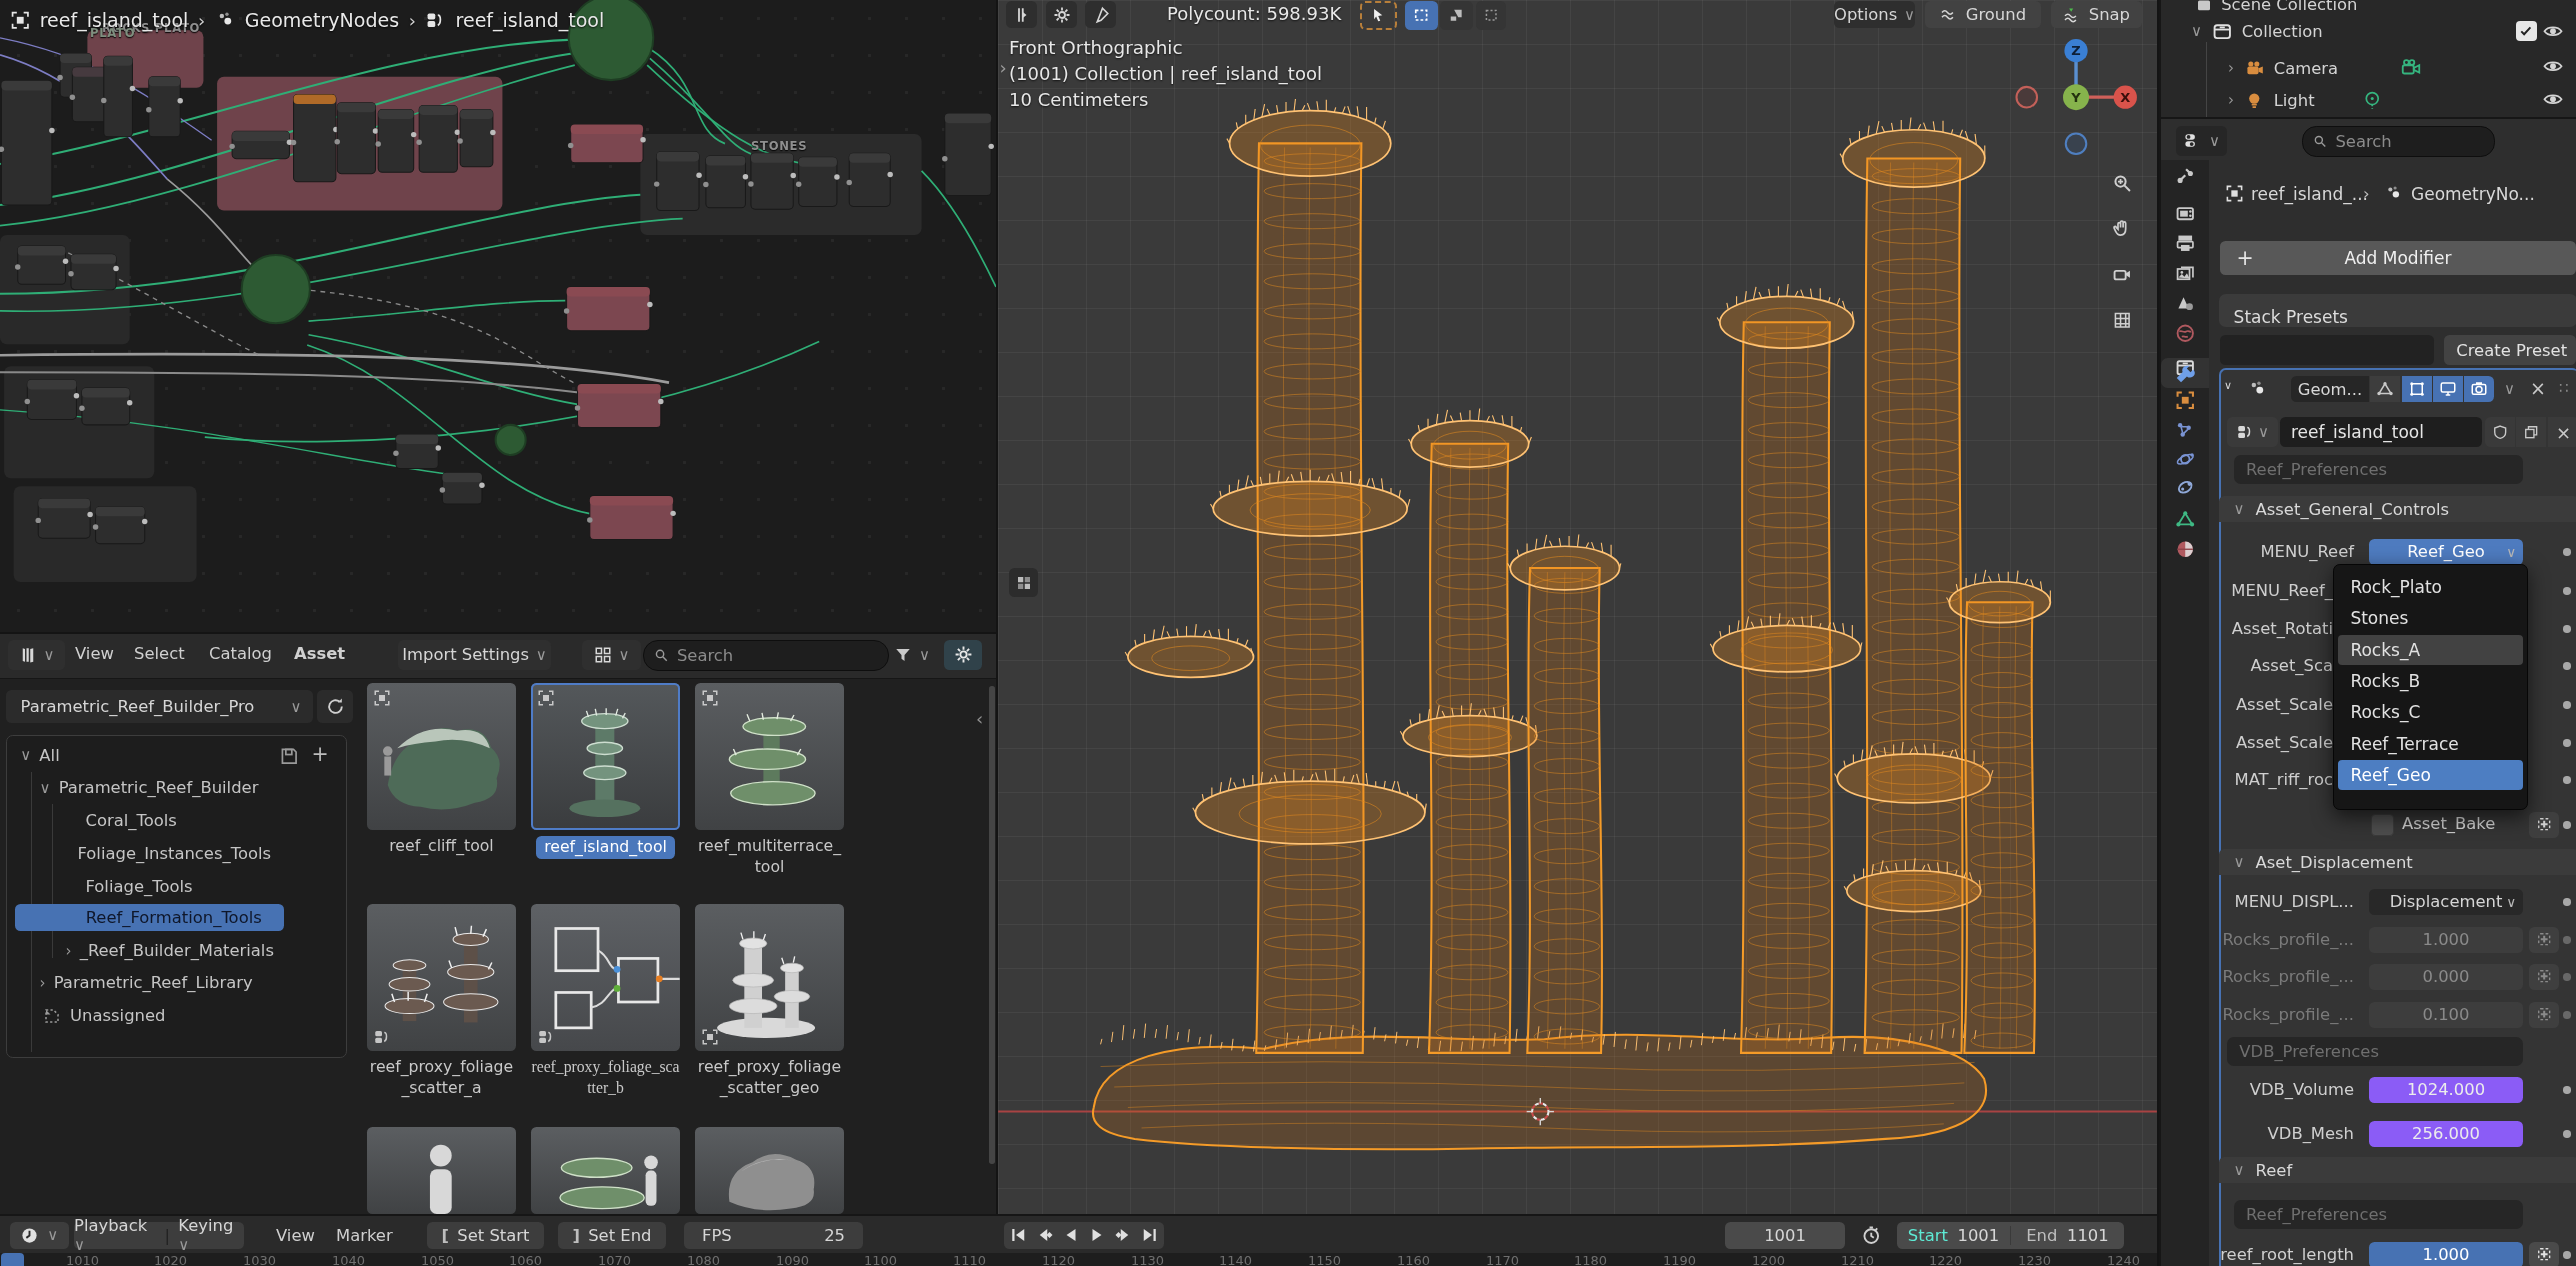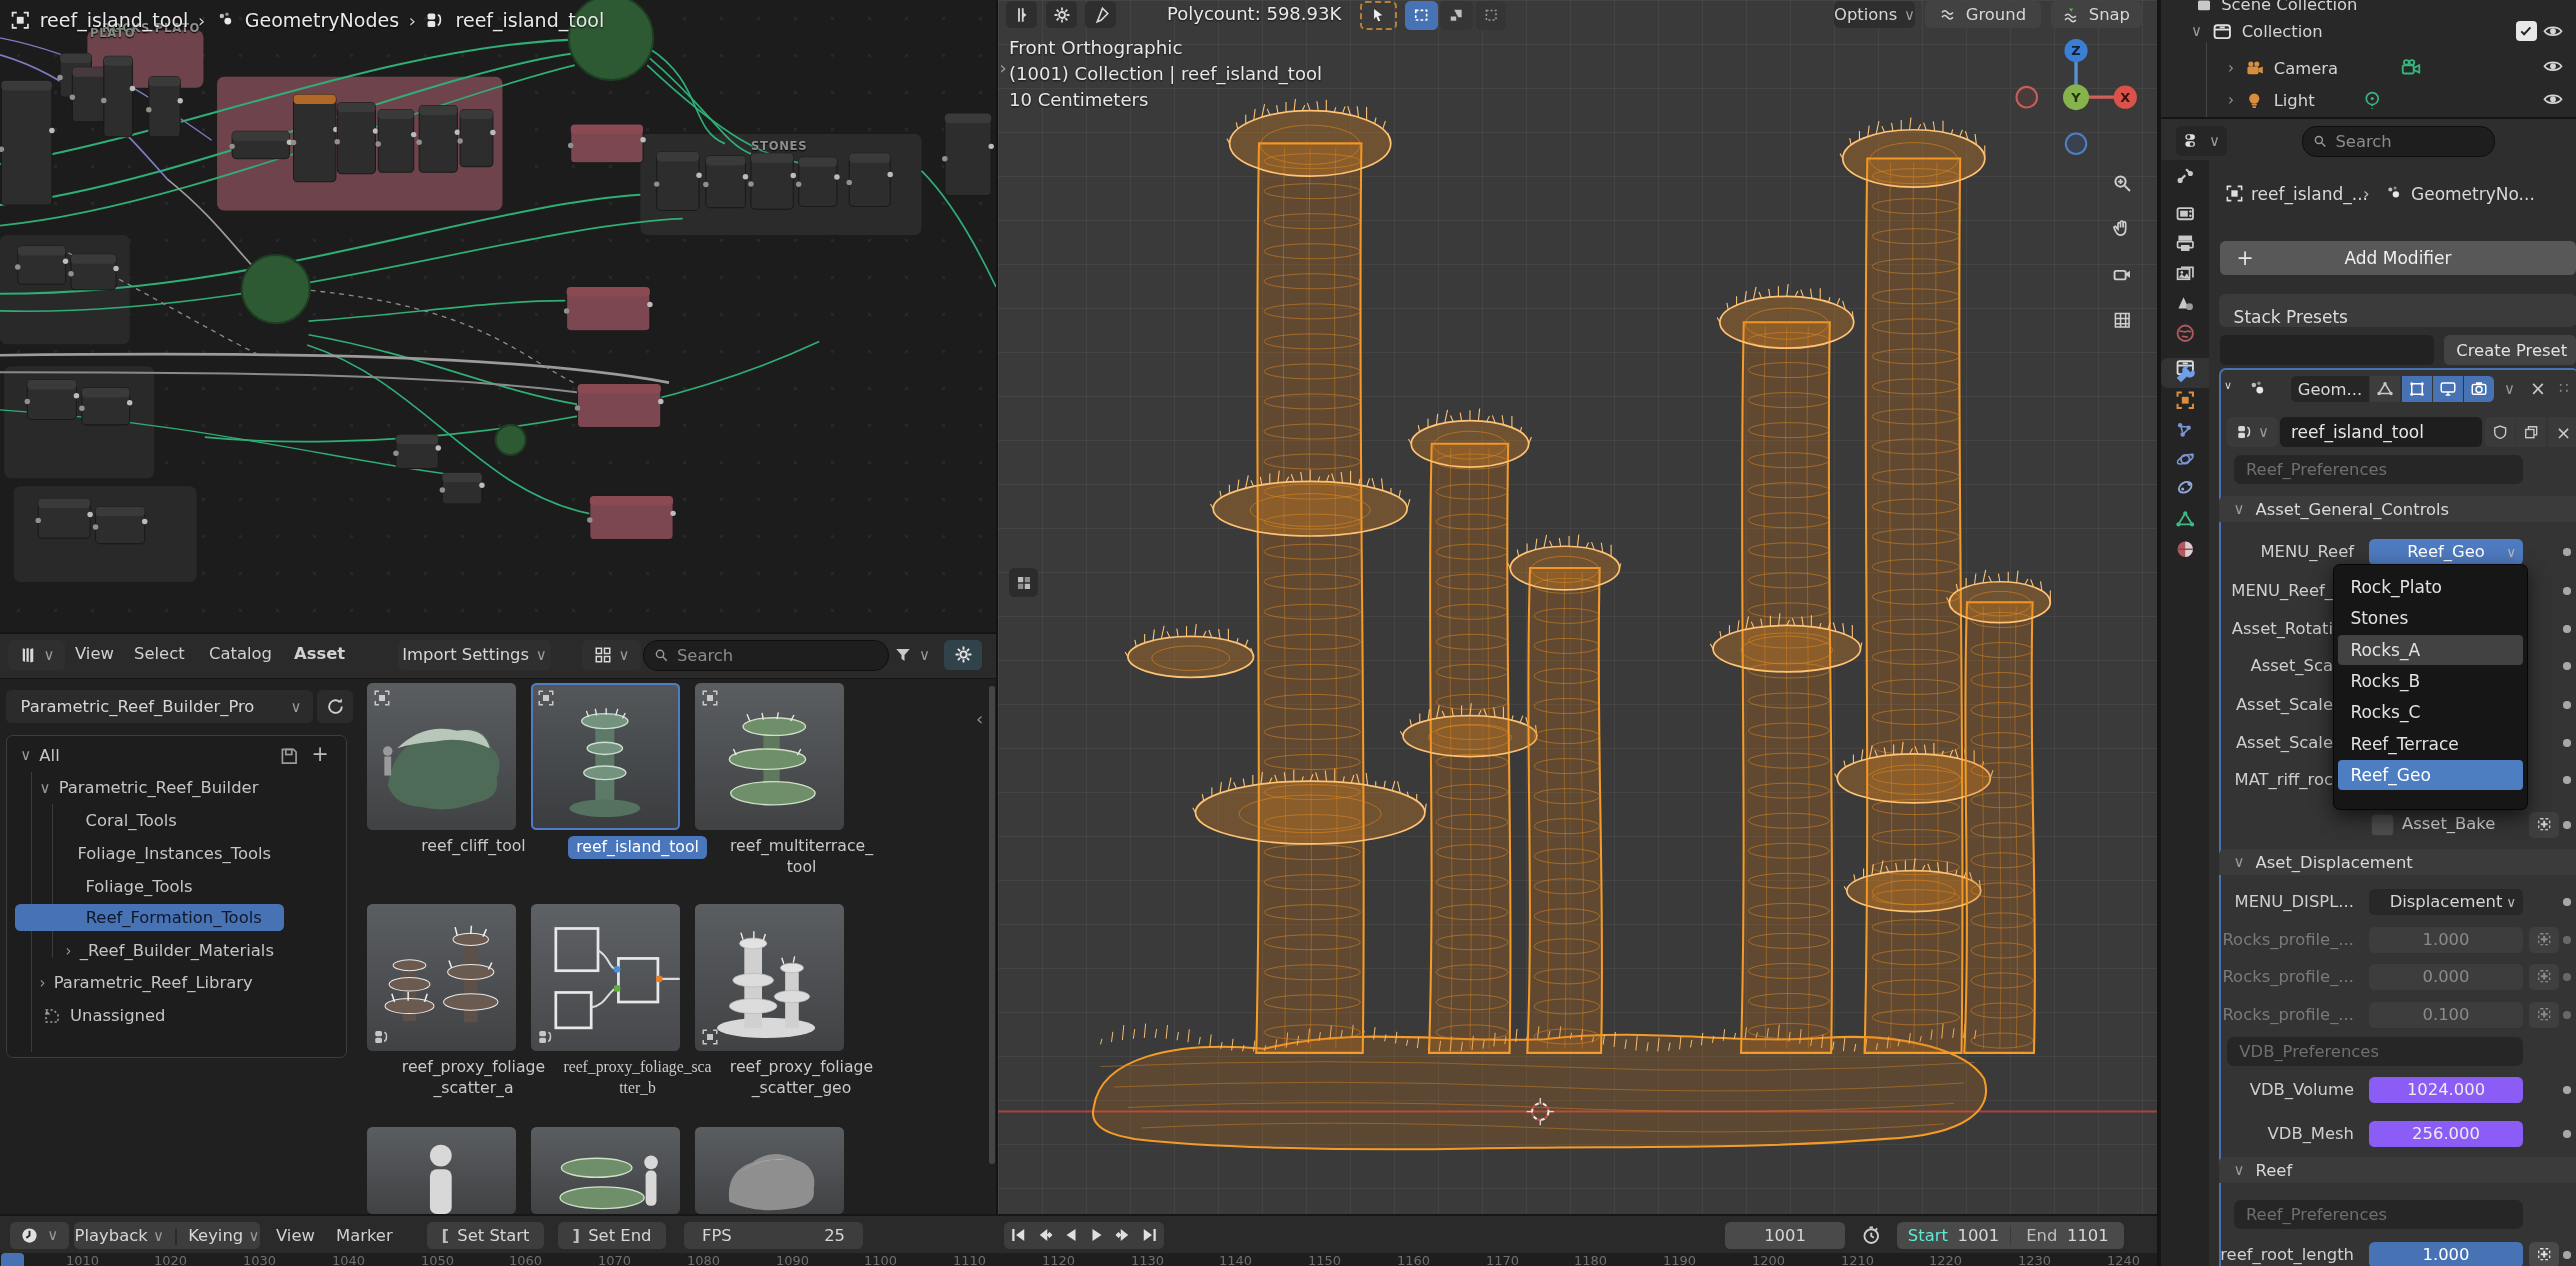--- a/index.html
+++ b/index.html
@@ -31,21 +31,21 @@
   .searchbox input::placeholder{color:#8b8b8b;}
   #catalog-box{position:absolute;left:5.5px;top:101px;width:339px;height:321px;border:1.4px solid #3d3d3d;
     border-radius:6.8px;background:#1d1d1d;}
   .cat-row{position:absolute;height:27px;display:flex;align-items:center;font-size:16.4px;color:#c5c5c5;white-space:nowrap;}
   .chev{color:#9a9a9a;font-size:15px;}
   .guide{position:absolute;width:1.4px;background:#3a3a3a;}
   .thumb{position:absolute;width:149px;height:147px;border-radius:5.5px;overflow:hidden;
     background:linear-gradient(#5b5e61,#404244);}
   .thumb.sel{outline:2.7px solid #4f7cc7;outline-offset:-2.7px;}
   .alabel{position:absolute;width:149px;text-align:center;font-size:15.7px;line-height:20.5px;
-    color:#c9c9c9;word-break:break-all;margin-left:32px;}
+    color:#c9c9c9;word-break:break-all;}
   .alabel .pill{display:inline-block;background:#4a77bb;color:#fff;border-radius:5.5px;padding:1.4px 8.2px;}
   .mini-ico{position:absolute;opacity:.85;}
 
   
   #viewport{left:998px;top:0;width:1159px;height:1214px;background:#3a3a3a;overflow:hidden;
     background-image:repeating-linear-gradient(to right,rgba(255,255,255,.05) 0 1.4px,transparent 1.4px 44px),
                      repeating-linear-gradient(to bottom,rgba(255,255,255,.05) 0 1.4px,transparent 1.4px 44px);}
   .vbtn{position:absolute;display:flex;align-items:center;justify-content:center;gap:6.8px;
     background:#2e2e2e;border-radius:5.5px;color:#d6d6d6;font-size:16.4px;}
   .overlay-txt{position:absolute;font-size:18px;color:#e8e8e8;text-shadow:0 1.4px 2px rgba(0,0,0,.7);white-space:nowrap;}
@@ -1605,21 +1605,21 @@
   </div>
 
   <div id="timeline" class="abs">
     <div class="tbtn" style="left:9.6px;width:59px;">
       <svg width="19" height="19" viewBox="0 0 24 24">
         <circle cx="12" cy="12" r="9" fill="#e0e0e0"></circle>
           <path d="M12 6v6l-4 3" stroke="#2a2a2a" stroke-width="2.4" fill="none"></path>
       </svg>
         <span class="chev">∨</span>
     </div>
-    <div class="tbtn" style="left:74px;width:186px;justify-content:space-around;">
+    <div class="tbtn" style="left:74px;width:170px;justify-content:space-around;">
       <span><span>Playback</span> <span class="chev">∨</span></span>
       <span style="color:#222;">|</span>
       <span><span>Keying</span> <span class="chev">∨</span></span>
     </div>
     <span class="tl-txt" style="left:276px;">View</span>
     <span class="tl-txt" style="left:336px;">Marker</span>
     <div class="tbtn" style="left:427px;width:117px;">
       <span style="color:#bdbdbd;font-weight:bold;">[</span>
       <span>Set Start</span>
     </div>

